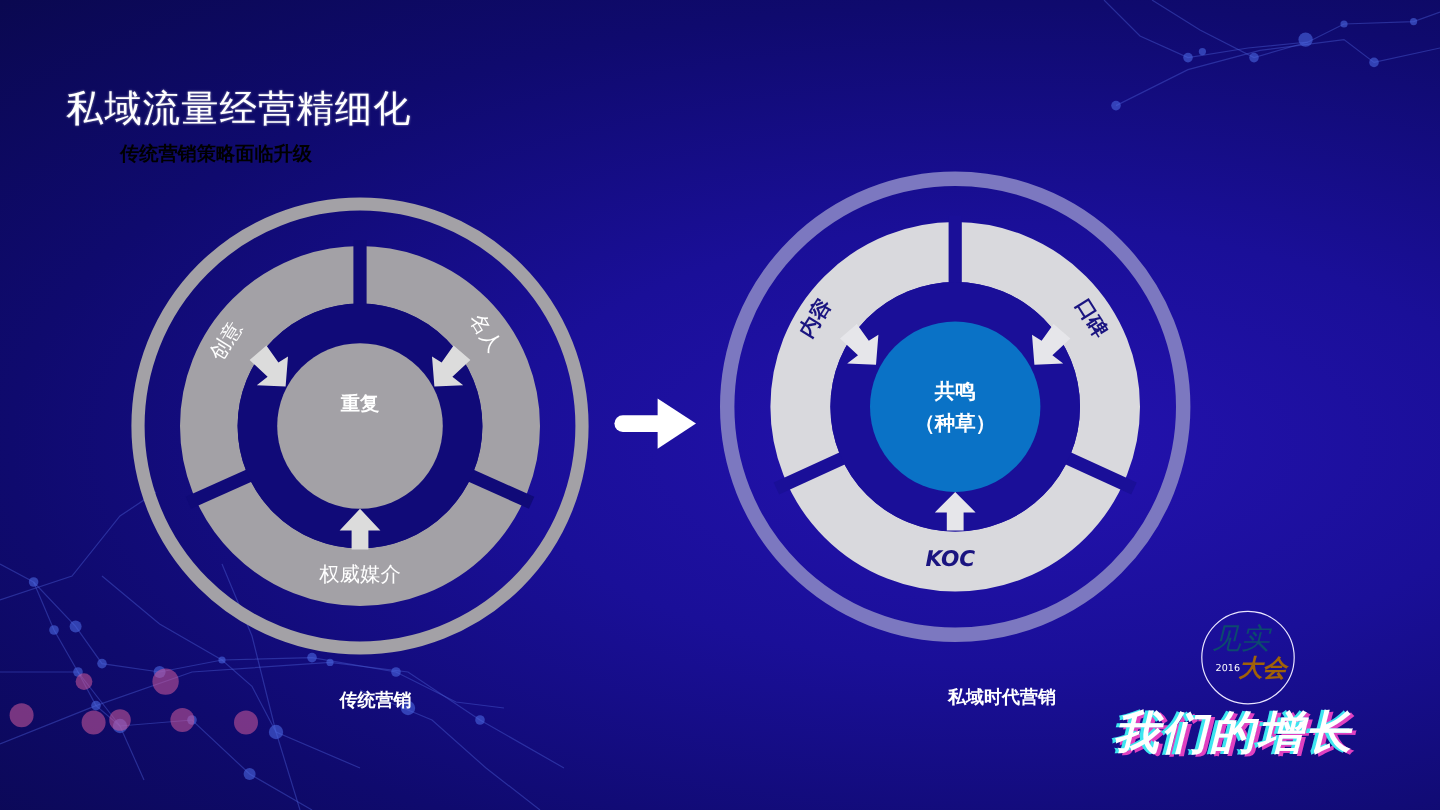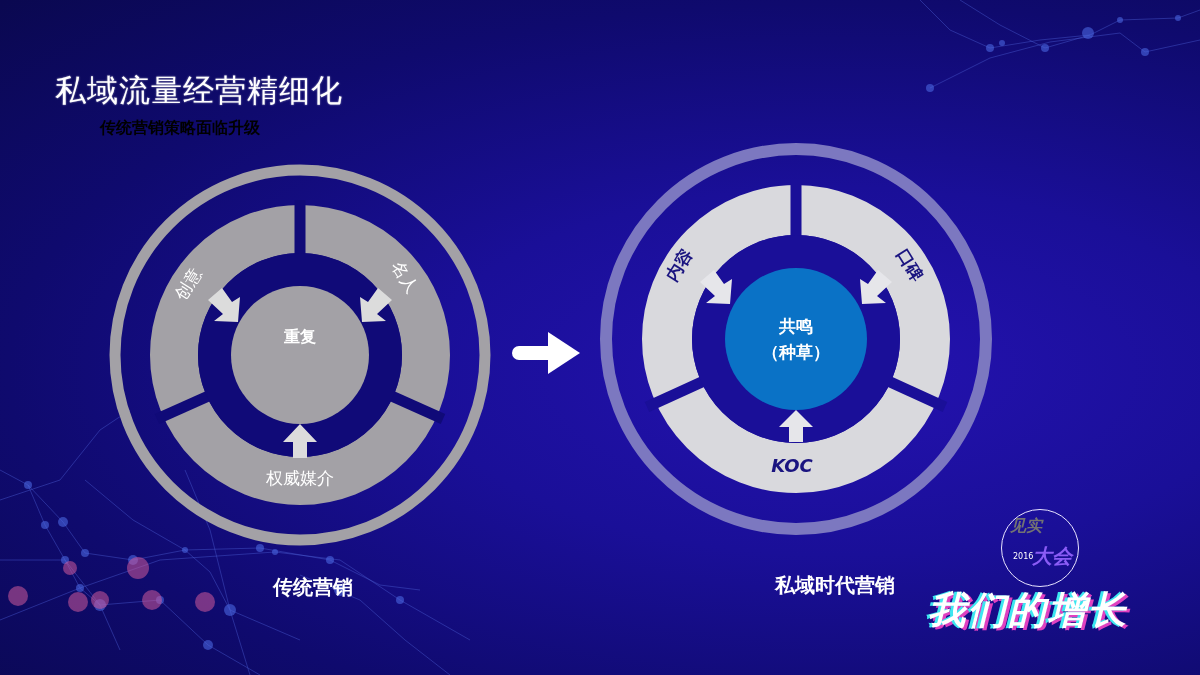--- a/index.html
+++ b/index.html
@@ -3,24 +3,24 @@
 <meta charset="utf-8">
 <style>
   html, body { margin:0; padding:0; }
   body { width:1200px; height:675px; overflow:hidden; position:relative;
     background: radial-gradient(ellipse at 70% 55%, #2412b0 0%, #1a0f98 35%, #0f0a6e 70%, #0a0850 100%);
     font-family: "DejaVu Sans", "Liberation Sans", sans-serif; }
   .bg-net { position:absolute; left:0; top:0; width:1200px; height:675px; }
   .title { position:absolute; left:55px; top:50px; color:#fff; font-size:31px; font-weight:500; letter-spacing:1px; text-shadow:0 0 2px rgba(255,255,255,.6);margin-top:20px; }
   .subtitle { position:absolute; left:100px; top:104px; color:#000000; font-size:16px; font-weight:bold;margin-top:14px; }
   .diagram { position:absolute; left:0; top:0; width:1200px; height:675px; }
-  .caption { position:absolute; color:#fff; font-size:20px; font-weight:bold; transform:translateX(-50%); }
+  .caption { position:absolute; color:#fff; font-size:15px; font-weight:bold; transform:translateX(-50%); }
   .logo-circle { position:absolute; left:1001px; top:509px; width:76px; height:76px; border:1.5px solid #e8e4ff; border-radius:50%; }
-  .logo-top { position:absolute; left:1010px; top:516px; color:#737373; font-size:16px; font-weight:bold; font-style:italic; }
-  .logo-mid { position:absolute; left:1032px; top:543px; color:#8b5cf6; font-size:20px; font-weight:bold; font-style:italic; }
+  .logo-top { position:absolute; left:1010px; top:516px; color:#0c4a6e; font-size:24px; font-weight:normal; font-style:italic; }
+  .logo-mid { position:absolute; left:1032px; top:543px; color:#a16207; font-size:20px; font-weight:bold; font-style:italic; }
   .logo-year { position:absolute; left:1013px; top:552px; color:#fff; font-size:8px; }
   .slogan { position:absolute; left:928px; top:585px; color:#fff; font-size:38px; font-weight:bold; font-style:italic; letter-spacing:2px;
     text-shadow: -3px 0 0 #3de6f0, 3px 2px 0 #e040c0; text-align: center; }
 </style>
 </head>
 <body>
 
 <svg class="bg-net" viewBox="0 0 1200 675">
   <g stroke="#4a5cd0" stroke-opacity="0.45" stroke-width="1" fill="none">
     <polyline points="0,470 28,485 63,522 85,553 133,560 185,550 260,548 330,560 380,585 420,590"></polyline>

